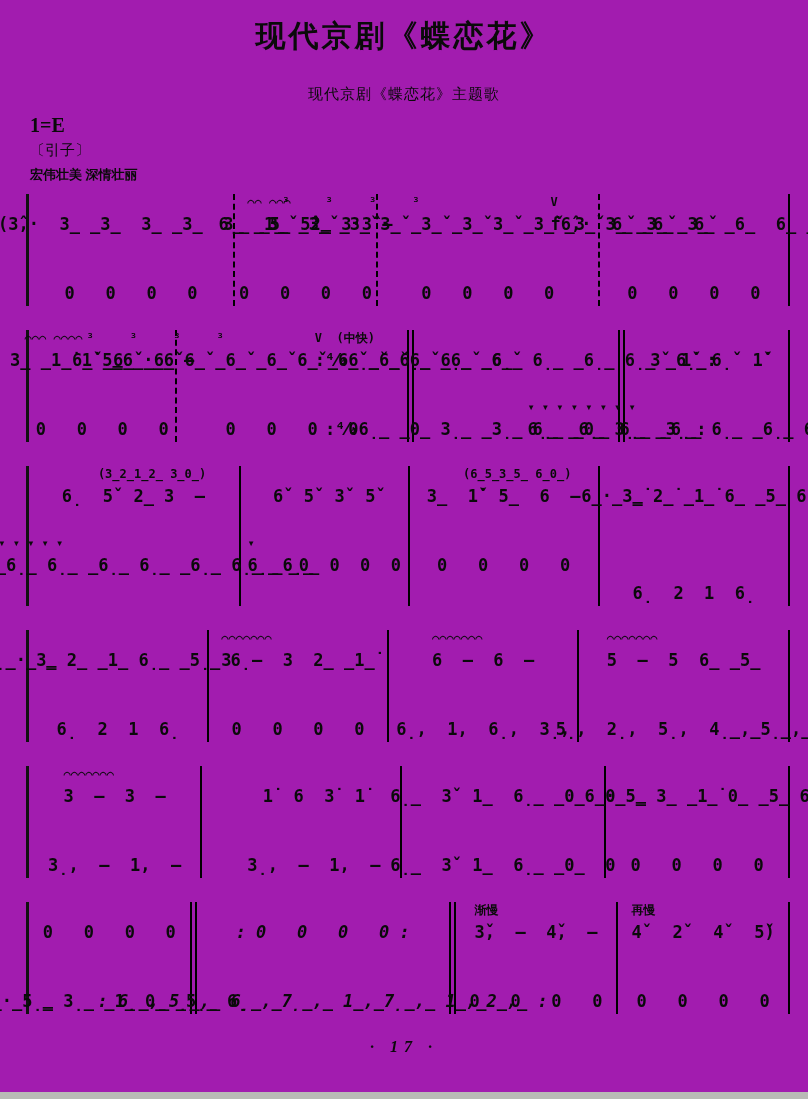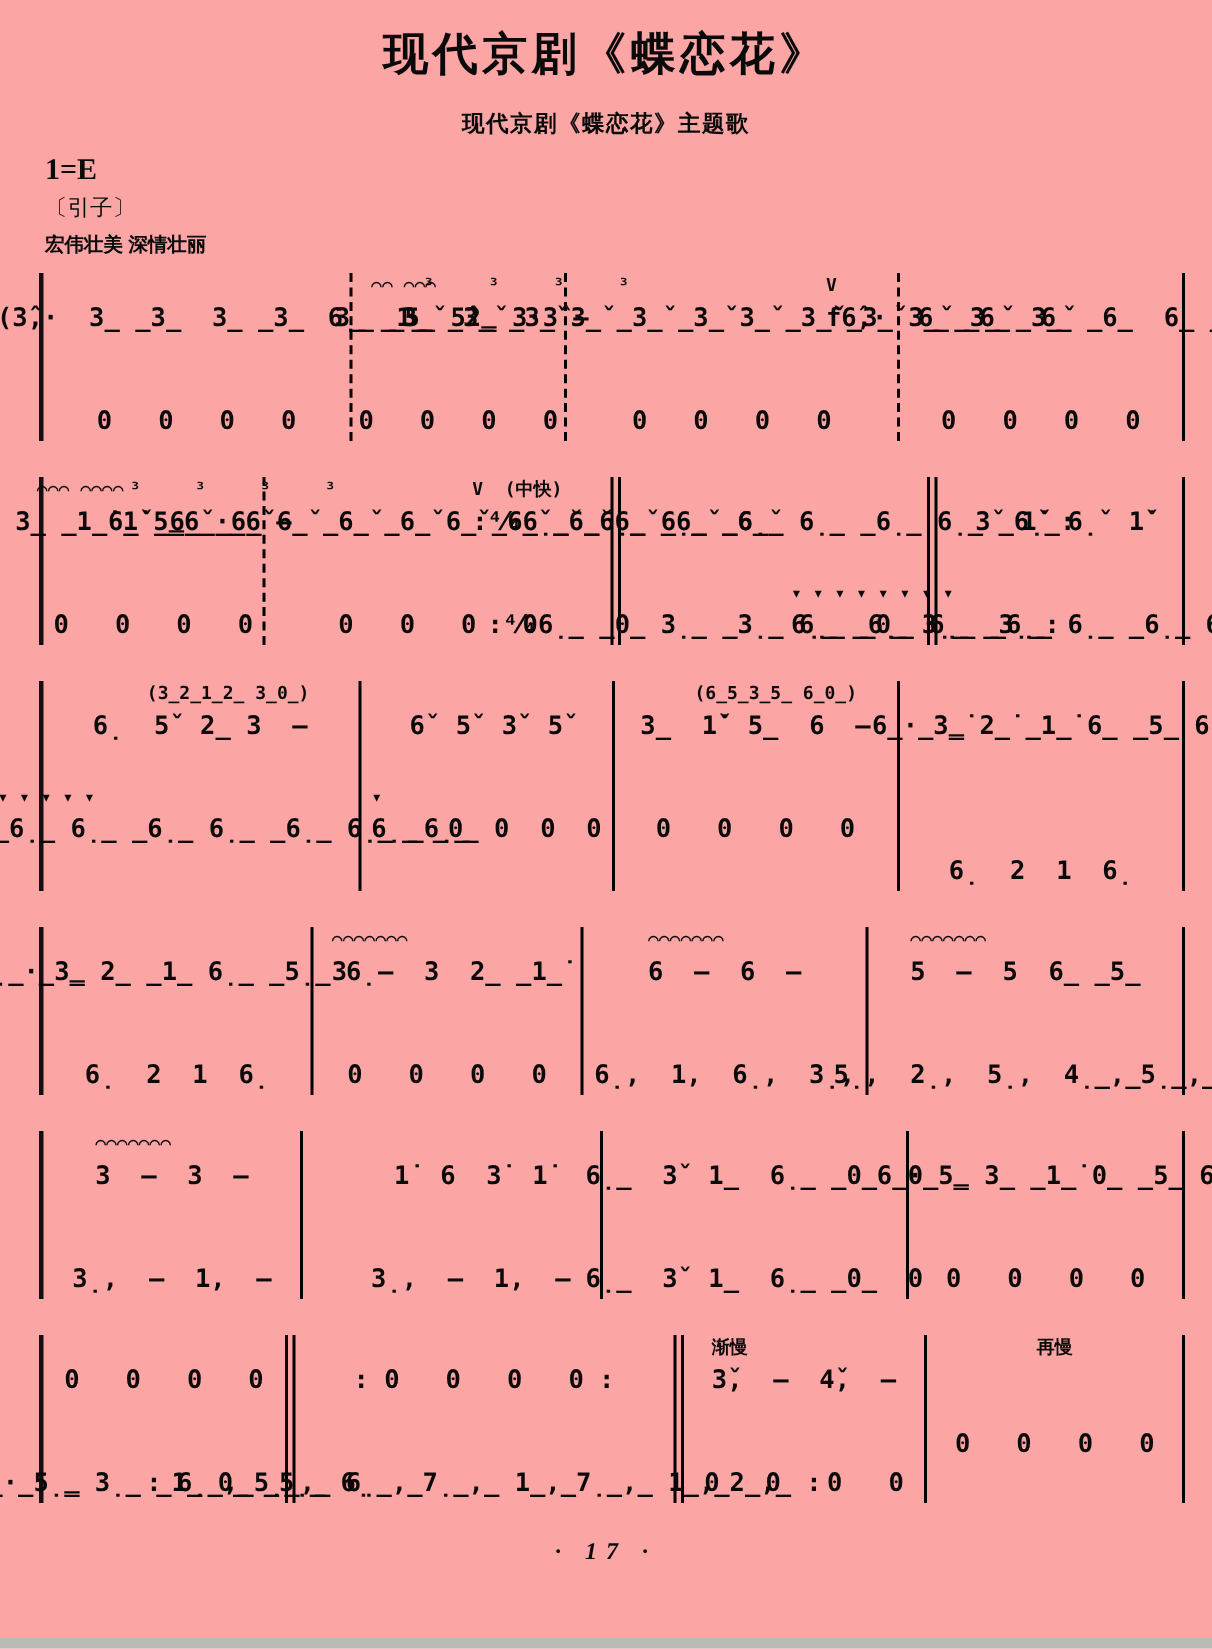--- a/index.html
+++ b/index.html
@@ -1,25 +1,25 @@
 <!DOCTYPE html>
 <html><head>
 <meta charset="utf-8">
 <style>
   html,body{margin:0;padding:0;background:#e8e8e6;}
   .page{
     position:relative; width:808px; height:1099px; margin:0 auto;
-    background:#fca5a5; color:#0a0a0a; overflow:hidden;
+    background:#a21caf; color:#0a0a0a; overflow:hidden;
     font-family:"Liberation Sans", sans-serif;
   }
   .header{ text-align:center; padding-top:16px; }
   .title{ font-size:30px; font-weight:900; letter-spacing:3px; }
   .subtitle{ font-size:21px; margin-top:20px; letter-spacing:5px; }
   .song-title{ font-size:21px; font-weight:bold; margin-top:18px; letter-spacing:2px; }
-  .theme-note{ font-size:15px; font-weight:bold; margin-top:16px; letter-spacing:1px; }
+  .theme-note{ font-size:15px; font-weight:normal; margin-top:28px; letter-spacing:1px; }
   .meta{ margin:10px 0 0 30px; }
   .meta .key{ font-family:"Liberation Serif", serif; font-weight:bold; font-size:20px; }
   .meta .section{ font-size:15px; margin-top:4px; }
   .meta .expression{ font-size:13px; font-weight:bold; margin-top:6px; }
 
   #systems{ margin:10px 18px 0 26px; }
   .system{
     display:flex; align-items:stretch;
     border-left:3px solid #111;
     margin-bottom:24px;
@@ -370,21 +370,21 @@
               <div class="notes">0   0   0   0</div>
             </div>
           </div>
           <div class="staff bot">
             <div class="group">
               <div class="marks"></div>
               <div class="notes">6̣̲·̲5̣̳ 3̣̲ ̲1̲ 0̲ ̲5̣̲ 6̣</div>
             </div>
           </div>
         </div>
-        <div class="measure bar-double" style="flex-grow: 26;">
+        <div class="measure bar-double" style="flex-grow: 26; font-style: italic;">
           <div class="staff top">
             <div class="group">
               <div class="marks"></div>
               <div class="notes">: 0   0   0   0 :</div>
             </div>
           </div>
           <div class="staff bot">
             <div class="group">
               <div class="marks"></div>
               <div class="notes">: 6̣̲,̲5̣̲,̲ 6̣̲,̲7̣̲,̲ 1̲,̲7̣̲,̲ 1̲,̲2̲,̲ :</div>
@@ -402,20 +402,21 @@
             <div class="group">
               <div class="marks"></div>
               <div class="notes">0   0   0   0</div>
             </div>
           </div>
         </div>
         <div class="measure bar-solid" style="flex-grow: 17;">
           <div class="staff top">
             <div class="group">
               <div class="marks">再慢</div>
+              <div class="notes">4̌   2̌   4̌   5̌)</div>
             </div>
           </div>
           <div class="staff bot">
             <div class="group">
               <div class="marks"></div>
               <div class="notes">0   0   0   0</div>
             </div>
           </div>
         </div>
       </div>

